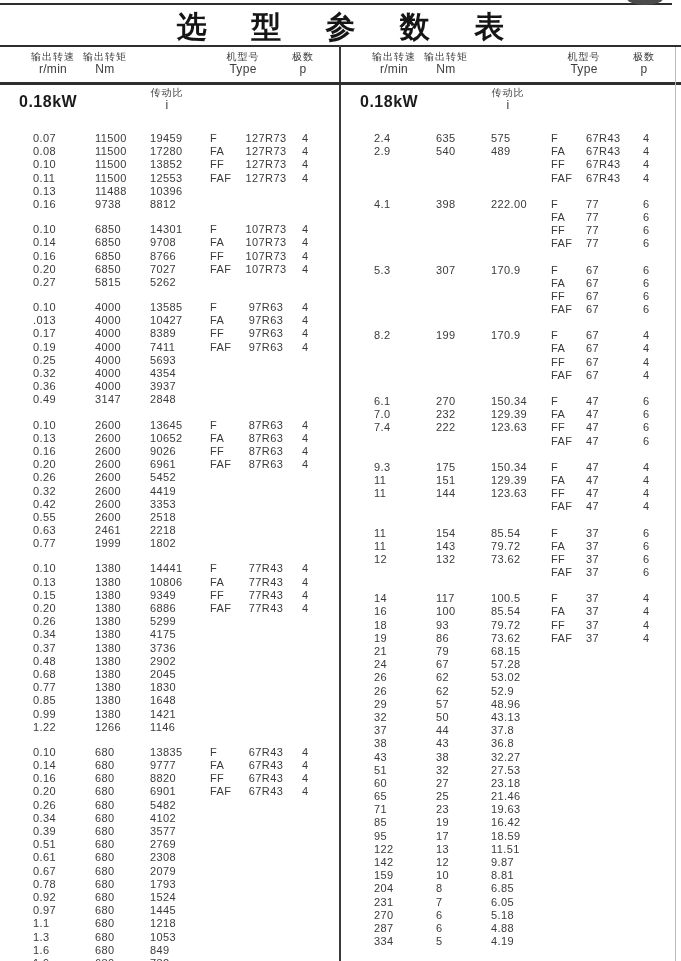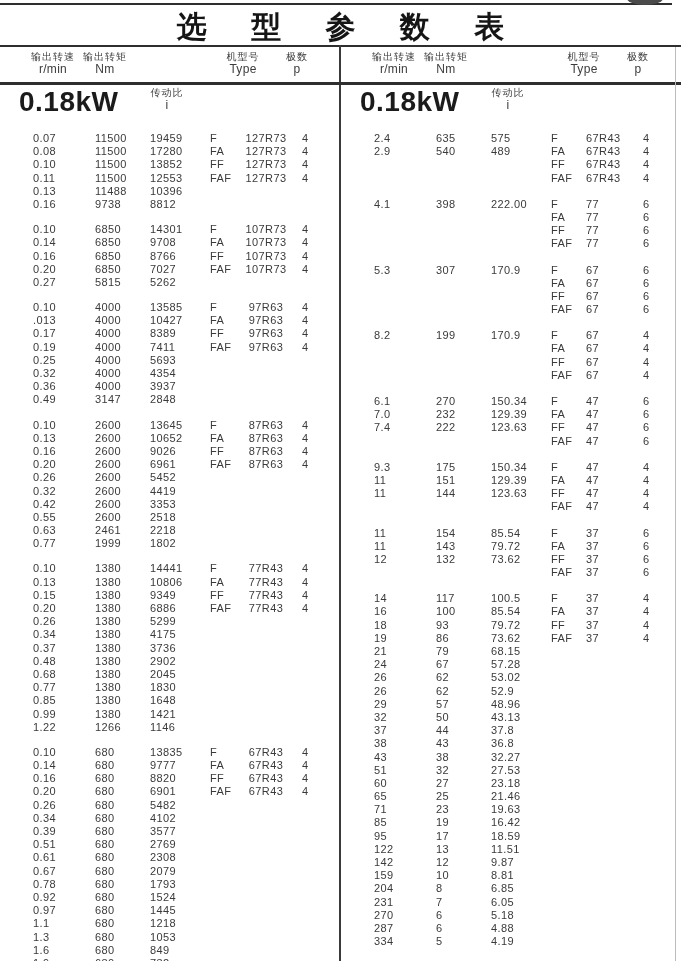--- a/index.html
+++ b/index.html
@@ -28,28 +28,28 @@
   .hdr-panel{position:absolute;top:0;width:340px;height:34px;}
   .hdr-panel.hp-left{left:0;}
   .hdr-panel.hp-right{left:341px;}
   .hcell{position:absolute;top:2px;text-align:center;color:#3c3c3c;}
   .hcell .lab{display:block;font-size:10px;line-height:13px;letter-spacing:1px;white-space:nowrap;}
   .hcell .unit{display:block;font-size:12px;line-height:13px;letter-spacing:.3px;white-space:nowrap;}
   .hc-speed{left:15px;width:60px;margin-left:8px;}
   .hc-torque{left:75px;width:60px;}
   .hc-ratio{left:137px;width:60px;margin-top:36px;}
   .hc-type{left:213px;width:60px;}
-  .hc-poles{left:277px;width:40px;}
+  .hc-poles{left:283px;width:40px;}
 
   .panels{position:absolute;top:84px;left:0;width:681px;height:877px;display:flex;}
   .panel{width:340px;}
   .panel.panel-right{margin-left:1px;width:340px;}
   .panel h2{
     margin:4px 0 0 19px;
-    font-size:28px;line-height:27px;font-weight:bold;
+    font-size:16px;line-height:27px;font-weight:bold;
     color:#1b1b1b;letter-spacing:0.5px;
   }
   .groups{margin-top:17px;}
   .group + .group{margin-top:12px;}
   .panel-right .group + .group{margin-top:13px;}
   .row{
     display:flex;
     padding-left:33px;
     height:13.2px;line-height:13.2px;
     font-size:11px;letter-spacing:.4px;

